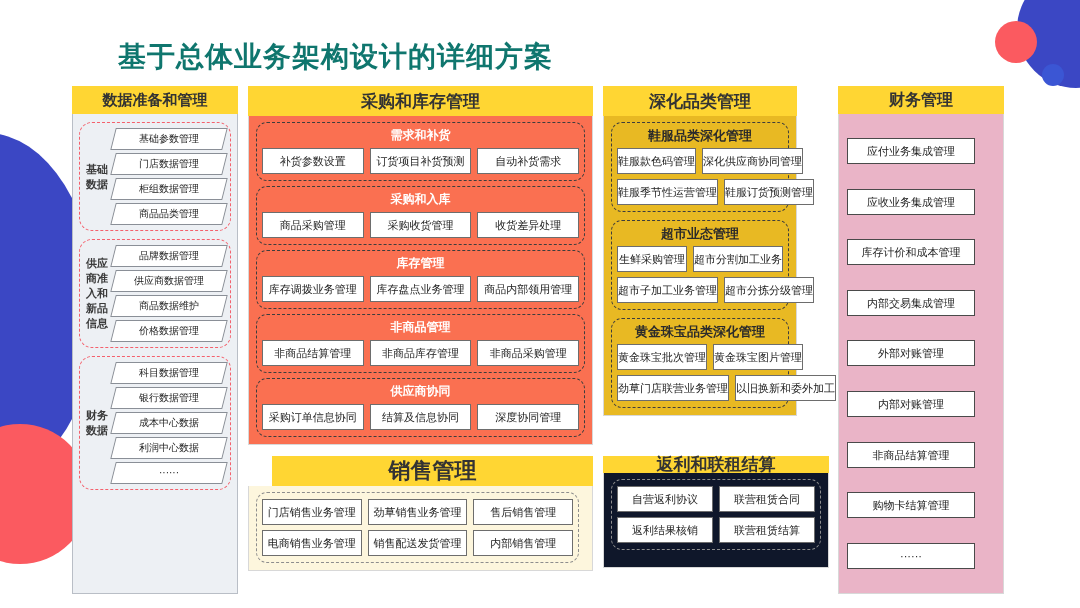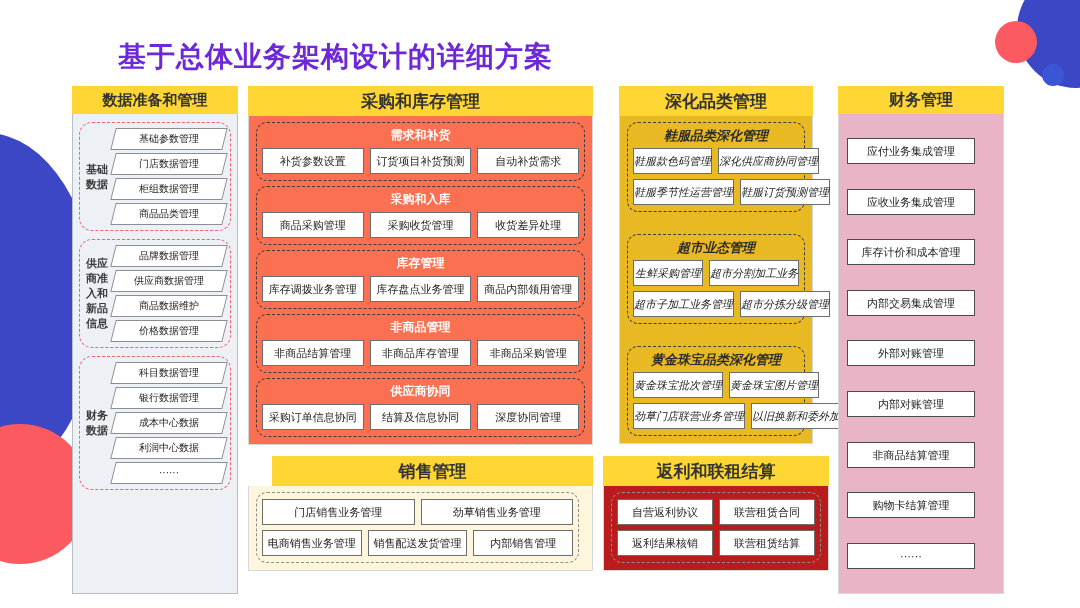--- a/index.html
+++ b/index.html
@@ -34,21 +34,21 @@
     background:#3b56d4; border-radius:50%;
   }
   #rect-yellow {
     left:960px; top:86px; width:40px; height:22px;
     background:#ffd633;
   }
 
   
   #page-title {
     position:absolute; left:118px; top:38px;
-    font-size:28px; font-weight:bold; color:#6d28d9;
+    font-size:28px; font-weight:bold; color:#0f766e;
     letter-spacing:1px; white-space:nowrap;
   }
 
   
   .panel { position:absolute; }
   .panel-head {
     background:#ffd633; color:#333;
     font-weight:bold; text-align:center;
     display:flex; align-items:center; justify-content:center;
   }
@@ -98,42 +98,42 @@
     text-align:center; color:#ffffff; font-size:12px;
     font-weight:bold; line-height:19px; margin-bottom:3px;
   }
   .chip-row { display:flex; gap:6px; }
   .chip {
     flex:1; background:#fff; border:1.3px solid #6d6d6d;
     font-size:11px; color:#1d1d1d; text-align:center;
     height:26px; line-height:24px; white-space:nowrap;
   }
   #col2-sales { left:248px; top:456px; width:345px; }
-  #col2-sales .panel-head { height:30px; font-size:17px;margin-left:24px; }
+  #col2-sales .panel-head { height:30px; font-size:22px;margin-left:24px; }
   #col2-sales .panel-body {
     background:#fdf6dd; border:1px solid #d8d8d8; border-top:none;
     padding:6px 13px 7px 7px;
   }
   .sub-dashed-gray { border:1.6px dashed #8d8d8d; border-radius:11px; padding:6px 5px; }
   .rows { display:flex; flex-direction:column; gap:5px; }
 
   
-  #col3 { left:603px; top:86px; width:194px;margin-left:16px; }
+  #col3 { left:603px; top:86px; width:194px; }
   #col3 .panel-head { height:30px; font-size:17px; }
   #col3-body {
     background:#e8b923; border:1px solid #d8d8d8; border-top:none;
     padding:6px 7px 7px 7px;
-    display:flex; flex-direction:column; gap:22px;font-style:italic;
+    display:flex; flex-direction:column; gap:8px;
   }
   .sub-title-dark { color:#2b2b2b; font-size:13px; }
   #col3-rebate { left:603px; top:456px; width:226px; }
-  #col3-rebate .panel-head { height:30px; font-size:17px; }
+  #col3-rebate .panel-head { height:17px; font-size:17px; }
   #col3-rebate .panel-body {
-    background:#b91c1c; border:1px solid #d8d8d8; border-top:none;
-    padding:6px 7px 7px 7px;
+    background:#0f172a; border:1px solid #d8d8d8; border-top:none;
+    padding:6px 7px 17px 7px;
   }
 
   
   #col4 { left:838px; top:86px; width:166px; }
   #col4 .panel-head { height:28px; font-size:16px; }
   #col4 .panel-body {
     height:480px; background:#eab4c7;
     border:1px solid #d8d8d8; border-top:none;
     padding:12px 8px;
     display:flex; flex-direction:column; justify-content:space-around;
@@ -278,20 +278,21 @@
   </div>
 
   <div class="panel" id="col2-sales">
     <div class="panel-head">销售管理</div>
     <div class="panel-body">
       <div class="sub-dashed-gray">
         <div class="rows" id="sales-rows">
             <div class="chip-row">
               <div class="chip">门店销售业务管理</div>
               <div class="chip">劲草销售业务管理</div>
+              <div class="chip">售后销售管理</div>
             </div>
             <div class="chip-row">
               <div class="chip">电商销售业务管理</div>
               <div class="chip">销售配送发货管理</div>
               <div class="chip">内部销售管理</div>
             </div>
           </div>
       </div>
     </div>
   </div>

